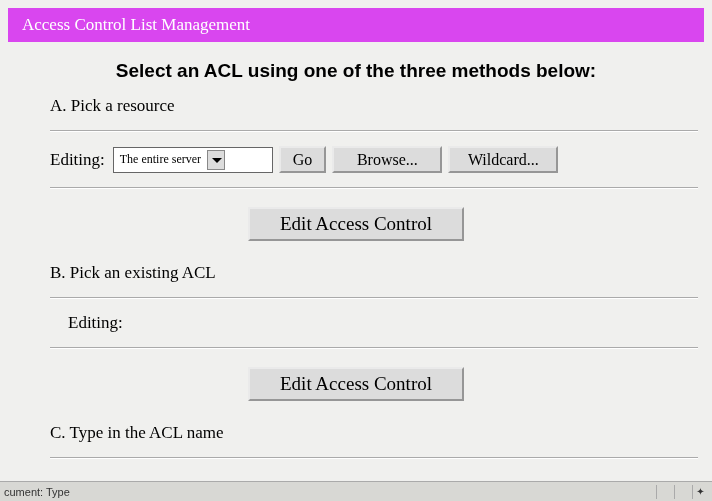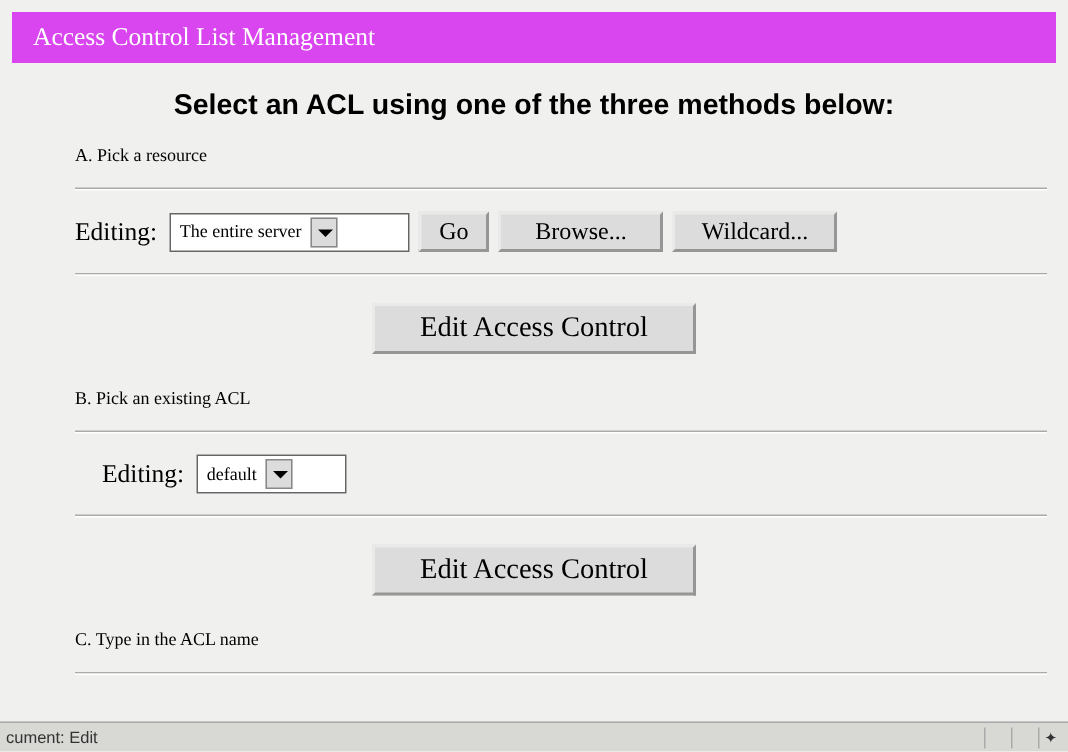--- a/index.html
+++ b/index.html
@@ -27,21 +27,21 @@
     }
     h2.instruction {
       font-family: Arial, Helvetica, sans-serif;
       font-weight: bold;
       font-size: 19px;
       margin: 18px 0 14px 0;
       text-align: center;
     }
     .section-label {
       font-family: Georgia, serif;
-      font-size: 12px;
+      font-size: 17px;
       margin: 4px 0 8px 36px;
     }
     hr.divider {
       border: none;
       border-top: 1px solid #aaa;
       border-bottom: 1px solid #fff;
       margin: 14px 0 14px 36px;
     }
     .controls {
       display: flex;
@@ -175,37 +175,33 @@
 
   <div class="center-btn-row">
     <button class="big">Edit Access Control</button>
   </div>
 
   <div class="section-label">B. Pick an existing ACL</div>
   <hr class="divider">
 
   <div class="controls indent2">
     <span class="label">Editing:</span>
-    <div class="select sel-b">
-      <span>default</span>
-      <span class="caret"></span>
-    </div>
   </div>
 
   <hr class="divider">
 
   <div class="center-btn-row">
     <button class="big">Edit Access Control</button>
   </div>
 
   <div class="section-label">C. Type in the ACL name</div>
   <hr class="divider">
 
 </div>
 
 <div class="status-bar">
-  <span>cument: Edit</span>
+  <span>cument: Type</span>
   <div class="status-icons">
     <span class="status-icon"></span>
     <span class="status-icon"></span>
     <span class="status-icon">✦</span>
   </div>
 </div>
 
 </body></html>

